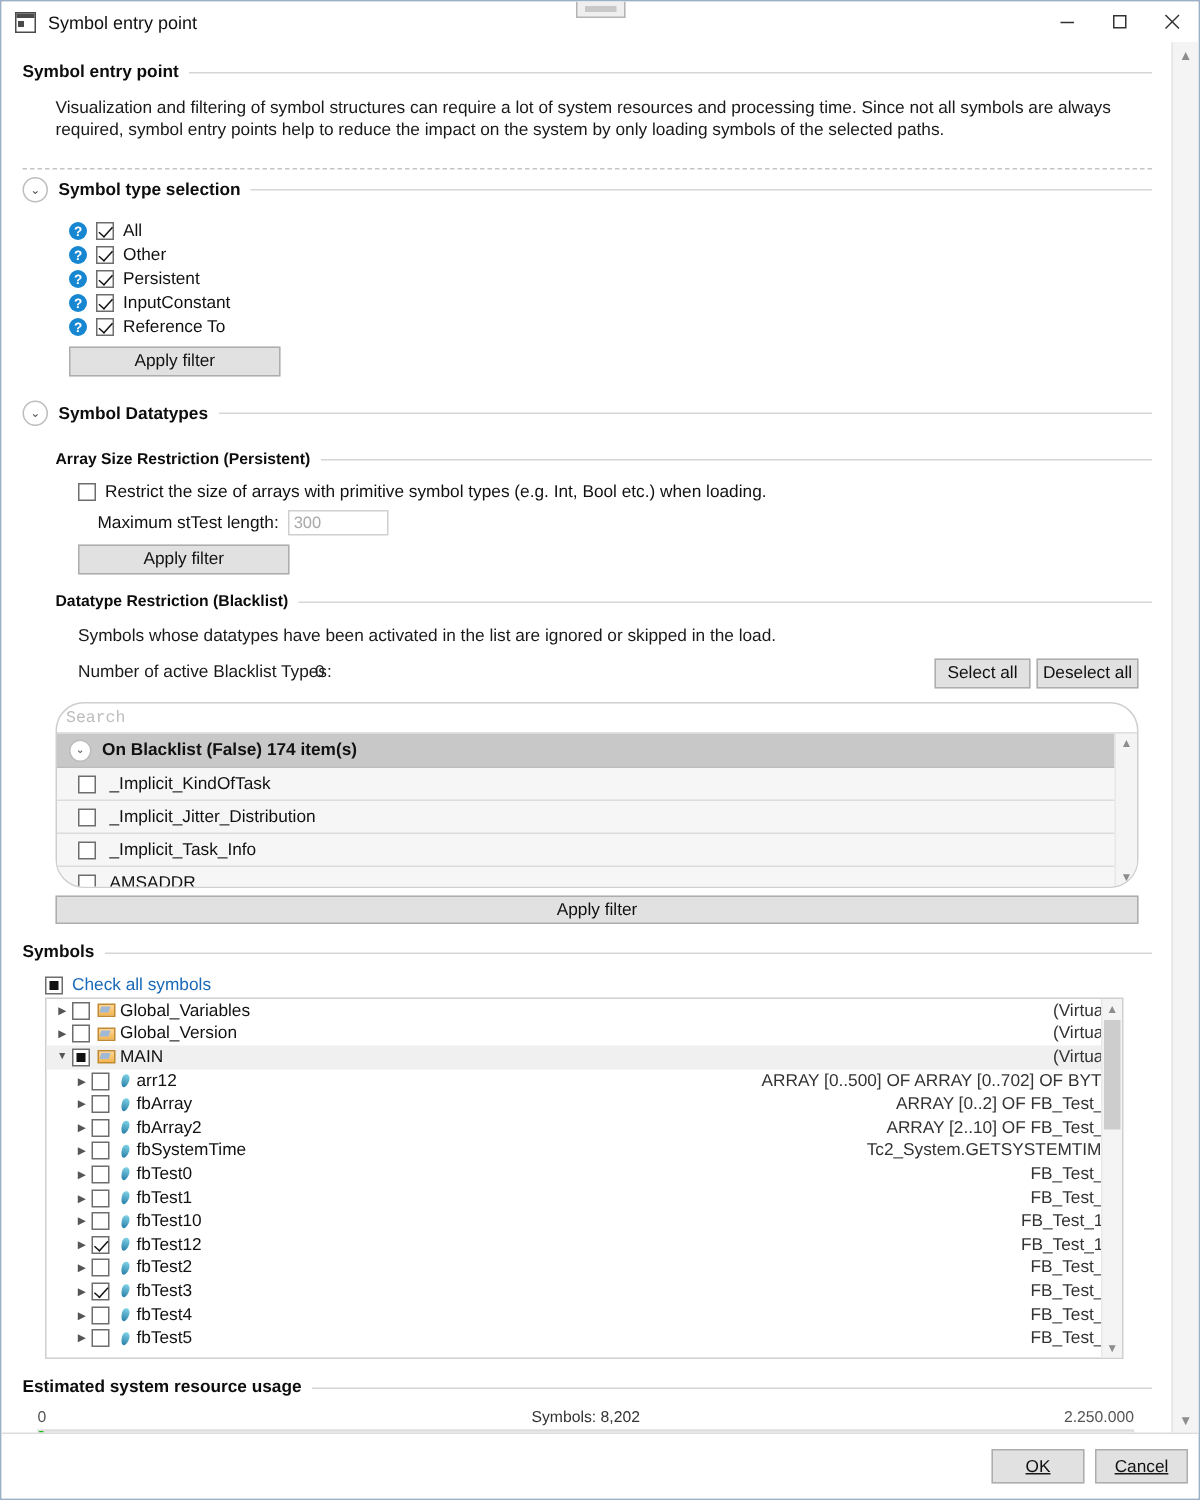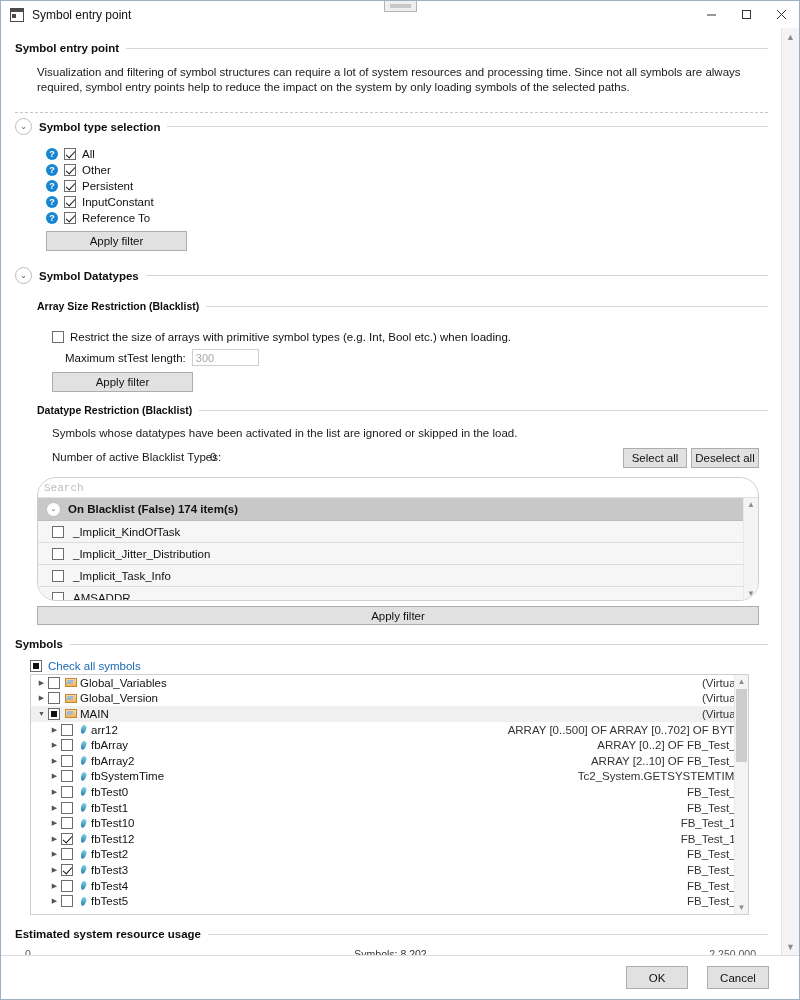--- a/index.html
+++ b/index.html
@@ -242,21 +242,21 @@
     height: 16px; background: #e6e6e6; border: 1px solid #dcdcdc; box-sizing: border-box;
     position: relative; overflow: hidden;
   }
   .usage-bar .fill { position: absolute; left: 0; top: 0; bottom: 0; background: #18c018; }
 
   
   .footer {
     position: absolute; left: 0; right: 0; bottom: 0; height: 44px;
     background: #fff; border-top: 1px solid #dcdcdc;
     display: flex; align-items: center; justify-content: flex-end;
-    padding-right: 30px; gap: 19px; box-sizing: border-box;
+    padding-right: 7px; gap: 7px; box-sizing: border-box; text-decoration: underline;
   }
   .footer .btn { width: 62px; height: 23px; }
 </style>
 </head>
 <body>
 
 <div id="root">
 
   <div class="titlebar">
     <div class="title-icon">
@@ -341,24 +341,24 @@
       </div>
 
       <div class="grp" style="margin-top:16px;">
         <span class="twisty">⌄</span>
         <span class="lbl">Symbol Datatypes</span>
         <span class="rule"></span>
       </div>
 
       <div style="margin-left:22px;">
         <div class="grp sub" style="margin-top:16px;">
-          <span class="lbl">Array Size Restriction (Blacklist)</span>
+          <span class="lbl">Array Size Restriction (Persistent)</span>
           <span class="rule"></span>
         </div>
-        <div class="row" style="margin-top:19px; margin-left:15px;">
+        <div class="row" style="margin-top:10px; margin-left:15px;">
           <span class="cb"></span>
           <span class="txt">Restrict the size of arrays with primitive symbol types (e.g. Int, Bool etc.) when loading.</span>
         </div>
         <div class="row" style="margin-top:6px; margin-left:28px; gap:6px;">
           <span class="txt">Maximum stTest length:</span>
           <span class="tbox" style="width:67px;">300</span>
         </div>
         <div class="btn" style="width:141px; margin-top:6px; margin-left:15px;">Apply filter</div>
 
         <div class="grp sub" style="margin-top:12px;">

